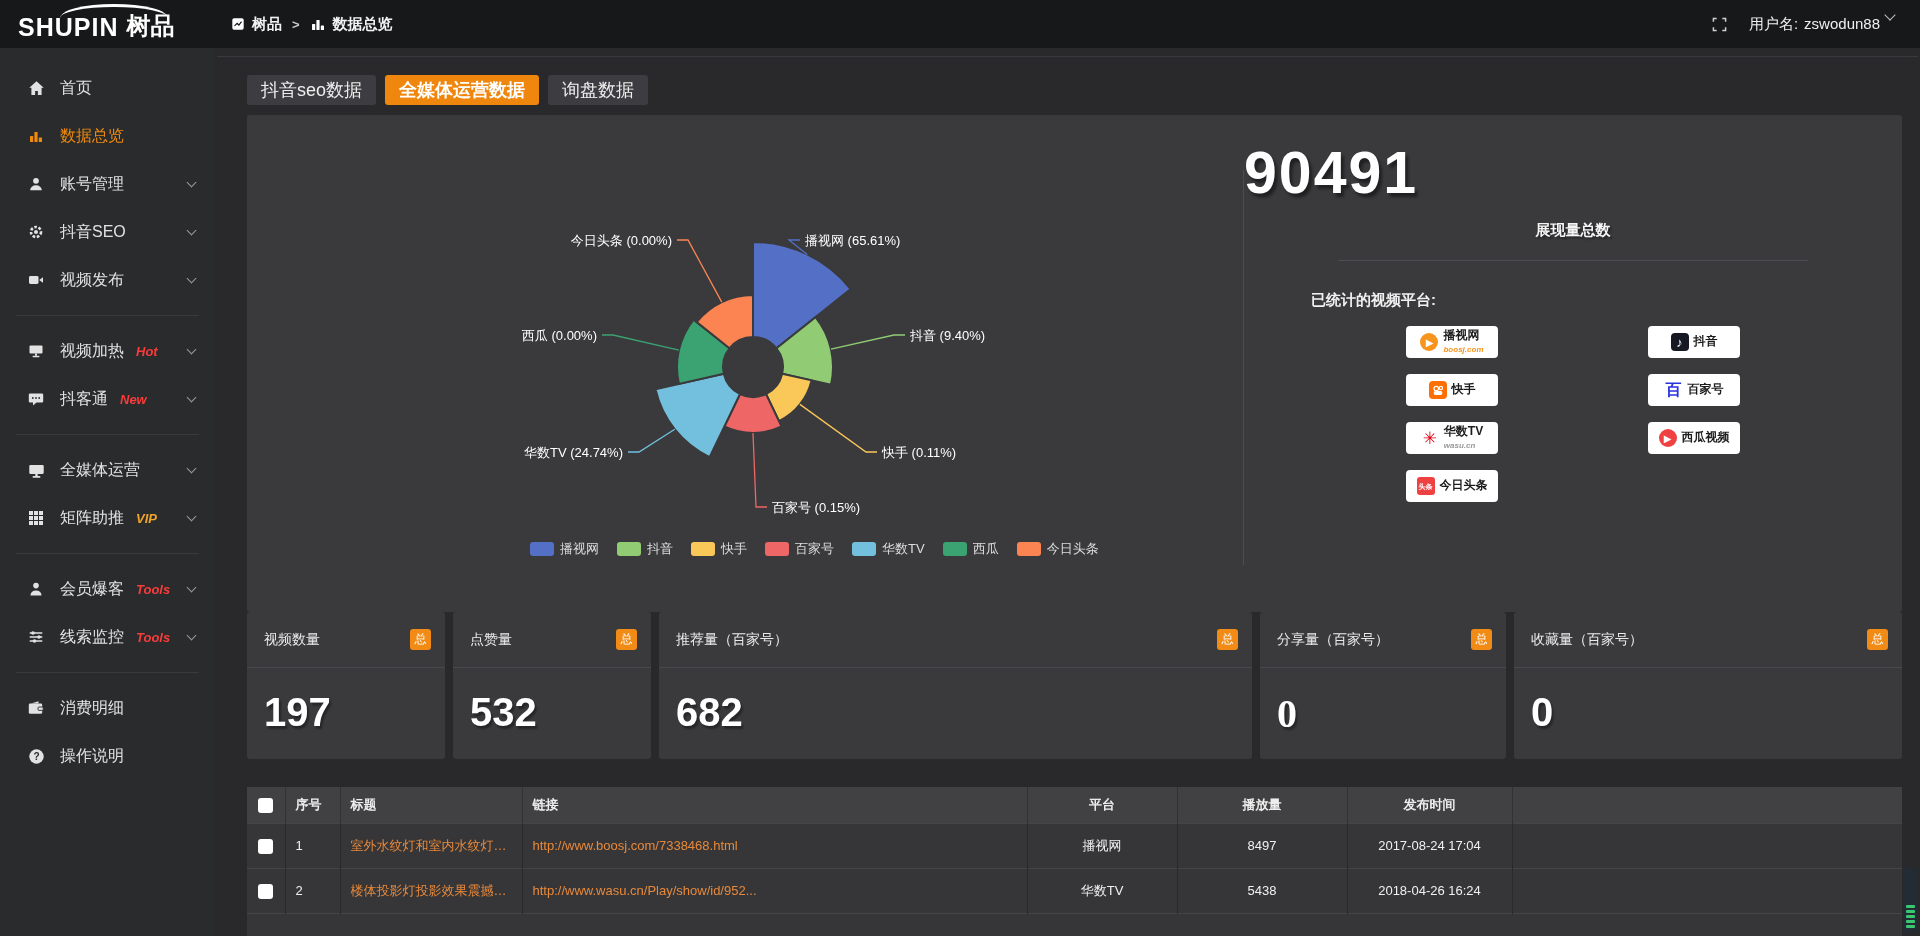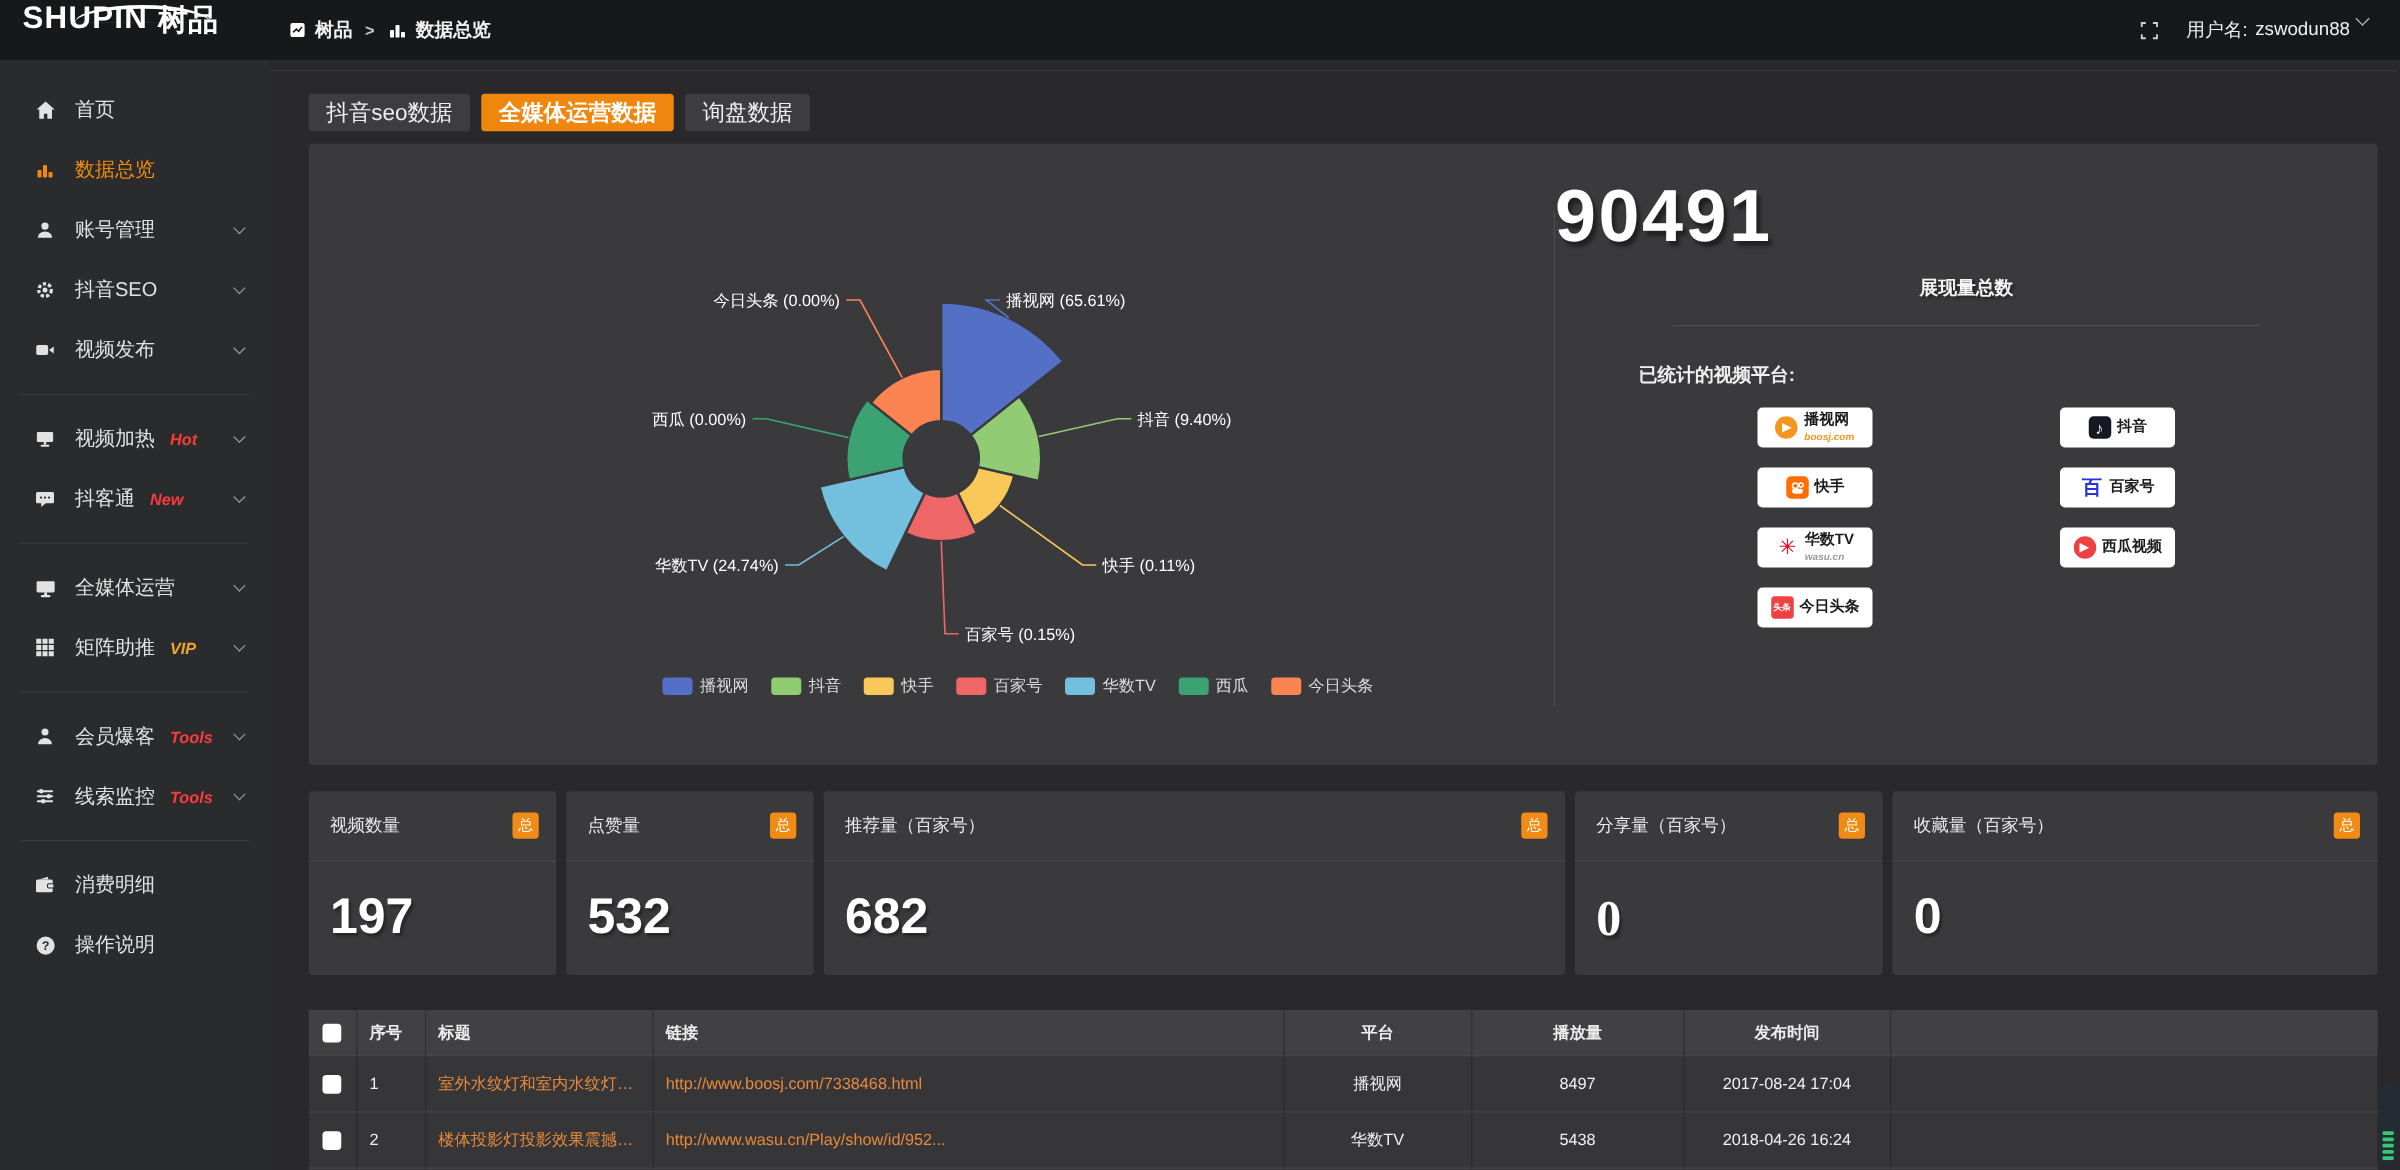--- a/index.html
+++ b/index.html
@@ -2,21 +2,21 @@
 <html><head>
 <meta charset="utf-8">
 <style>
   * { box-sizing: border-box; margin: 0; padding: 0; }
   html,body { width:1920px; height:936px; overflow:hidden; background:#29292b;
     font-family:"Liberation Sans","DejaVu Sans",sans-serif; color:#e9e9e9; }
   
   .topbar { position:absolute; left:0; top:0; width:1920px; height:48px; background:#17181a;
     display:flex; align-items:center; z-index:5; }
   .logo { width:215px; height:48px; position:relative; padding-left:18px; display:flex;
-    padding-bottom:6px; cursor:pointer; }
+    align-items:flex-end; padding-bottom:6px; cursor:pointer; }
   .logo-arc { position:absolute; left:60px; top:4px; width:108px; height:14px;
     border-top:3px solid #fff; border-radius:50% 50% 0 0 / 100% 100% 0 0; }
   .logo-en { font-size:25px; font-weight:800; letter-spacing:1px; color:#fff; }
   .logo-cn { font-size:24px; font-weight:800; color:#fff; margin-left:8px; }
   .breadcrumb { display:flex; align-items:center; gap:7px; margin-left:16px;
     font-size:15px; font-weight:700; color:#f2f2f2; }
   .bc-ico { display:inline-flex; color:#fff; }
   .bc-sep { color:#c9c9c9; font-size:13px; margin:0 3px; }
   .topbar-right { margin-left:auto; display:flex; align-items:center; gap:22px; padding-right:26px; }
   .fs-icon { color:#cfcfcf; display:inline-flex; cursor:pointer; }
@@ -59,21 +59,21 @@
   .plat-title { margin:30px 0 0 67px; font-size:15px; font-weight:700; color:#f0f0f0; }
   .plat-grid { display:grid; grid-template-columns:92px 92px; column-gap:150px; row-gap:16px;
     margin:16px 0 0 162px; }
   .plat-badge { width:92px; height:32px; background:#fff; border-radius:4px; display:flex;
     align-items:center; justify-content:center; gap:5px; padding:0 5px; }
   .pb-ico { width:18px; height:18px; display:inline-flex; align-items:center; justify-content:center;
     flex:none; font-size:10px; color:#fff; }
   .pb-main { font-size:12px; font-weight:700; color:#1c1c1c; line-height:1.1; white-space:nowrap; }
   .pb-sub { font-size:8px; font-weight:700; line-height:1;font-style:italic; }
   
-  .stats { margin-top:21px; height:147px; display:flex; gap:8px; }
+  .stats { height:147px; display:flex; gap:8px; }
   .stat-card { background:#3a3a3d; border-radius:3px; position:relative; }
   .stat-card:nth-child(1), .stat-card:nth-child(2) { flex:0 0 198px; }
   .stat-card:nth-child(3) { flex:0 0 593px; }
   .stat-card:nth-child(4) { flex:0 0 246px;font-family:Liberation Serif, serif; }
   .stat-card:nth-child(5) { flex:1; }
   .st-head { height:56px; display:flex; align-items:center; justify-content:space-between;
     padding:0 14px 0 17px; border-bottom:1px solid #48484c; }
   .st-title { font-size:14px; color:#eaeaea; }
   .st-badge { width:21px; height:21px; background:#f18b16; color:#fff; font-size:12px; border-radius:3px;
     display:flex; align-items:center; justify-content:center; }

